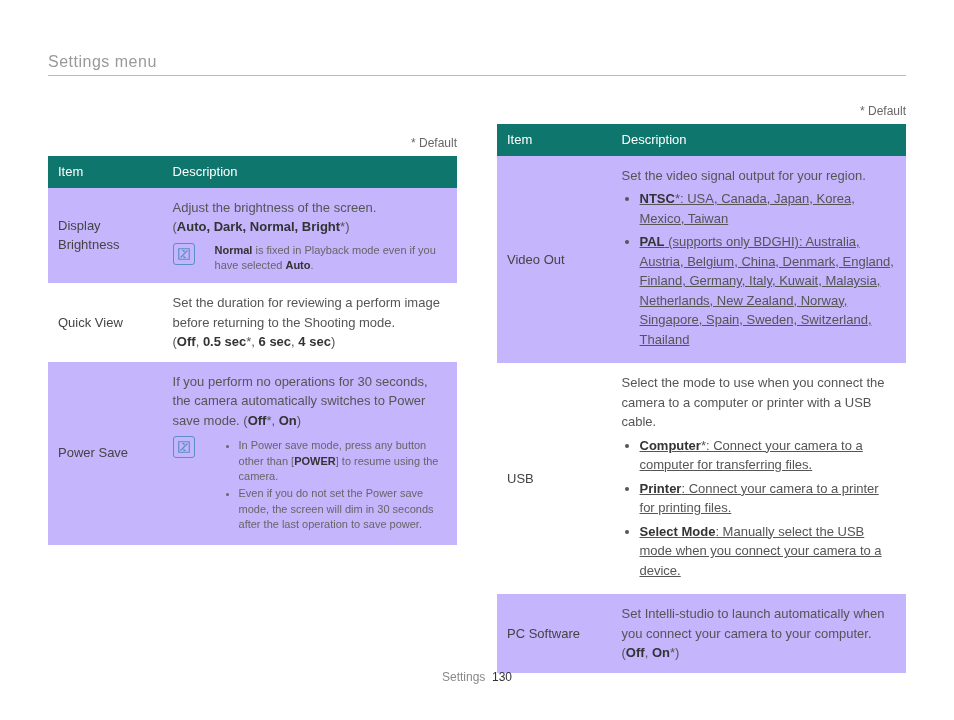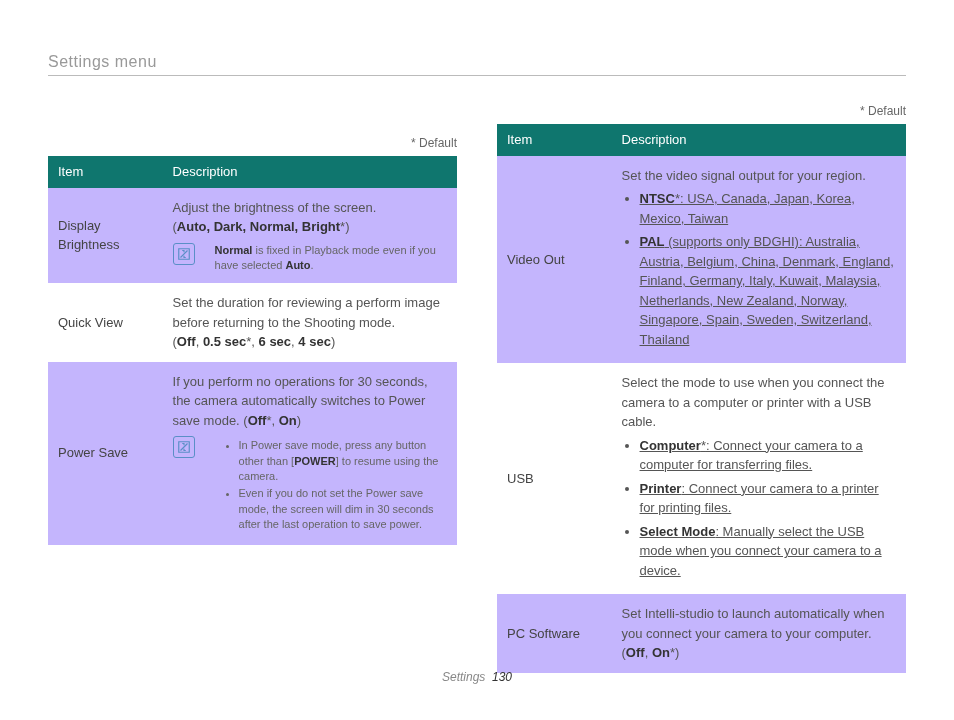--- a/index.html
+++ b/index.html
@@ -94,21 +94,20 @@
   .note-text li { margin: 2px 8px; }
   ul.desc-list { list-style: disc; padding-left: 18px; margin-top:4px;}
   ul.desc-list li { margin: 4px 0; text-decoration: underline; }
   .footer {
     position: absolute;
     bottom: 34px;
     left: 0; right: 0;
     text-align: center;
     font-size: 12px;
     color: #888;
-    font-style: italic;
   }
   .footer .pg { color: #333; }
   .spacer-title { height: 32px; }
 </style>
 </head>
 <body>
 
 <div class="page-header">Settings menu</div>
 
 <div class="columns">

